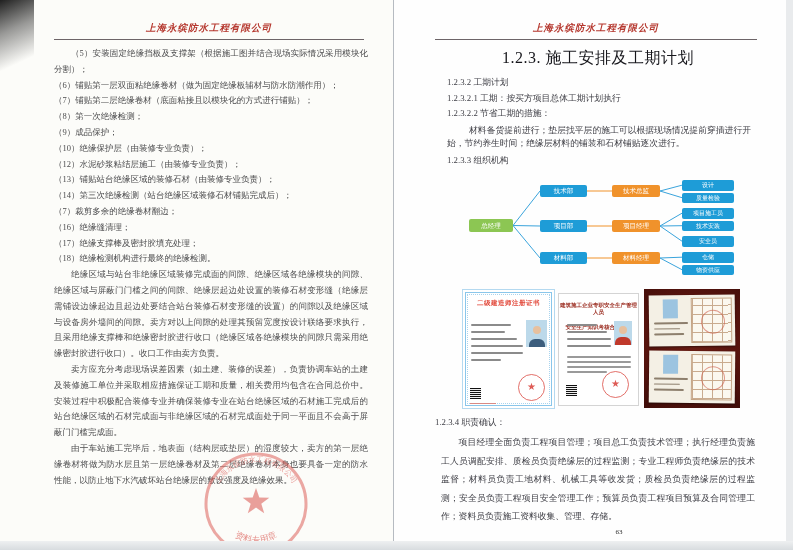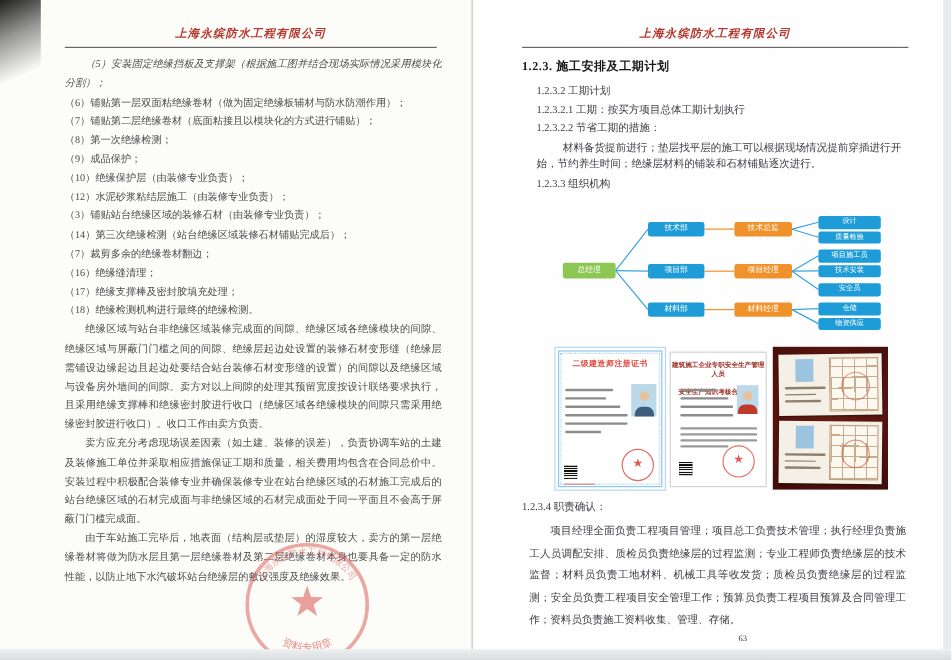--- a/index.html
+++ b/index.html
@@ -16,26 +16,26 @@
      background:linear-gradient(155deg,rgba(8,8,8,.9) 0%,rgba(30,30,30,.45) 30%,rgba(60,60,60,0) 62%);}
   .header{position:absolute;top:22px;width:310px;text-align:center;
           font-size:9.5px;font-weight:bold;font-style:italic;color:#b5372e;letter-spacing:1px;}
   .page-left .header{left:54px;} .page-right .header{left:41px;width:322px;}
   .header-rule{position:absolute;top:39px;height:1px;background:#6d6468;}
   .page-left .header-rule{left:54px;width:310px;} .page-right .header-rule{left:41px;width:322px;}
   .body-left{position:absolute;left:54px;top:46px;width:314px;
              font-size:8.5px;color:#4c4c4e;text-align:justify;}
   .body-left p{margin:0;}
   .li{line-height:15.8px;}
-  .li.indent{text-indent:2em;font-style:italic;}
+  .li.indent{text-indent:2em;}
   .para{line-height:15.8px;text-indent:2em;}
   .pagenum{position:absolute;top:528px;width:30px;text-align:center;font-size:7px;color:#2e2e2e;}
   .page-left .pagenum{left:200px;margin-top:44px;} .page-right .pagenum{left:210px;}
   .rp-top{position:absolute;left:41px;top:48px;width:326px;color:#3d3d44;font-size:8.8px;}
-  .sec-heading{font-size:10px;font-weight:bold;color:#17171c;margin-bottom:8px;letter-spacing:.5px;}
+  .sec-heading{font-size:16px;font-weight:normal;color:#17171c;margin-bottom:8px;letter-spacing:.5px;text-align:center;}
   .sub{margin:0 0 5.5px 12px;line-height:10px;}
   .sub.detail{margin-left:12px;text-indent:22px;line-height:13px;width:304px;text-align:justify;}
   .org-chart{position:absolute;left:61px;top:173px;width:285px;height:112px;}
   .org-lines{position:absolute;left:0;top:0;}
   .obox{position:absolute;color:#fff;font-family:"Liberation Sans",sans-serif;
         font-size:6.5px;text-align:center;border-radius:2px;white-space:nowrap;overflow:hidden;}
   .obox.root{left:14px;top:46px;width:44px;height:13px;line-height:13px;background:#8cc653;}
   .obox.dept{left:85px;width:47px;height:12px;line-height:12px;background:#1e9cd7;}
   .obox.mgr{left:157px;width:48px;height:12px;line-height:12px;background:#f0922b;}
   .obox.leaf{left:227px;width:52px;height:10.5px;line-height:10.5px;font-size:6px;background:#1e9cd7;}
@@ -101,21 +101,21 @@
     <div class="header-rule"></div>
 
     <div class="body-left">
       <p class="li indent">（5）安装固定绝缘挡板及支撑架（根据施工图并结合现场实际情况采用模块化分割）；</p>
       <p class="li">（6）铺贴第一层双面粘绝缘卷材（做为固定绝缘板辅材与防水防潮作用）；</p>
       <p class="li">（7）铺贴第二层绝缘卷材（底面粘接且以模块化的方式进行铺贴）；</p>
       <p class="li">（8）第一次绝缘检测；</p>
       <p class="li">（9）成品保护；</p>
       <p class="li">（10）绝缘保护层（由装修专业负责）；</p>
       <p class="li">（12）水泥砂浆粘结层施工（由装修专业负责）；</p>
-      <p class="li">（3）铺贴站台绝缘区域的装修石材（由装修专业负责）；</p>
+      <p class="li">（13）铺贴站台绝缘区域的装修石材（由装修专业负责）；</p>
       <p class="li">（14）第三次绝缘检测（站台绝缘区域装修石材铺贴完成后）；</p>
       <p class="li">（7）裁剪多余的绝缘卷材翻边；</p>
       <p class="li">（16）绝缘缝清理；</p>
       <p class="li">（17）绝缘支撑棒及密封胶填充处理；</p>
       <p class="li">（18）绝缘检测机构进行最终的绝缘检测。</p>
       <p class="para">绝缘区域与站台非绝缘区域装修完成面的间隙、绝缘区域各绝缘模块的间隙、绝缘区域与屏蔽门门槛之间的间隙、绝缘层起边处设置的装修石材变形缝（绝缘层需铺设边缘起边且起边处要结合站台装修石材变形缝的设置）的间隙以及绝缘区域与设备房外墙间的间隙。卖方对以上间隙的处理其预留宽度按设计联络要求执行，且采用绝缘支撑棒和绝缘密封胶进行收口（绝缘区域各绝缘模块的间隙只需采用绝缘密封胶进行收口）。收口工作由卖方负责。</p>
       <p class="para">卖方应充分考虑现场误差因素（如土建、装修的误差），负责协调车站的土建及装修施工单位并采取相应措施保证工期和质量，相关费用均包含在合同总价中。安装过程中积极配合装修专业并确保装修专业在站台绝缘区域的石材施工完成后的站台绝缘区域的石材完成面与非绝缘区域的石材完成面处于同一平面且不会高于屏蔽门门槛完成面。</p>
       <p class="para">由于车站施工完毕后，地表面（结构层或垫层）的湿度较大，卖方的第一层绝缘卷材将做为防水层且第一层绝缘卷材及第二层绝缘卷材本身也要具备一定的防水性能，以防止地下水汽破坏站台绝缘层的敷设强度及绝缘效果。</p>
     </div>
 

